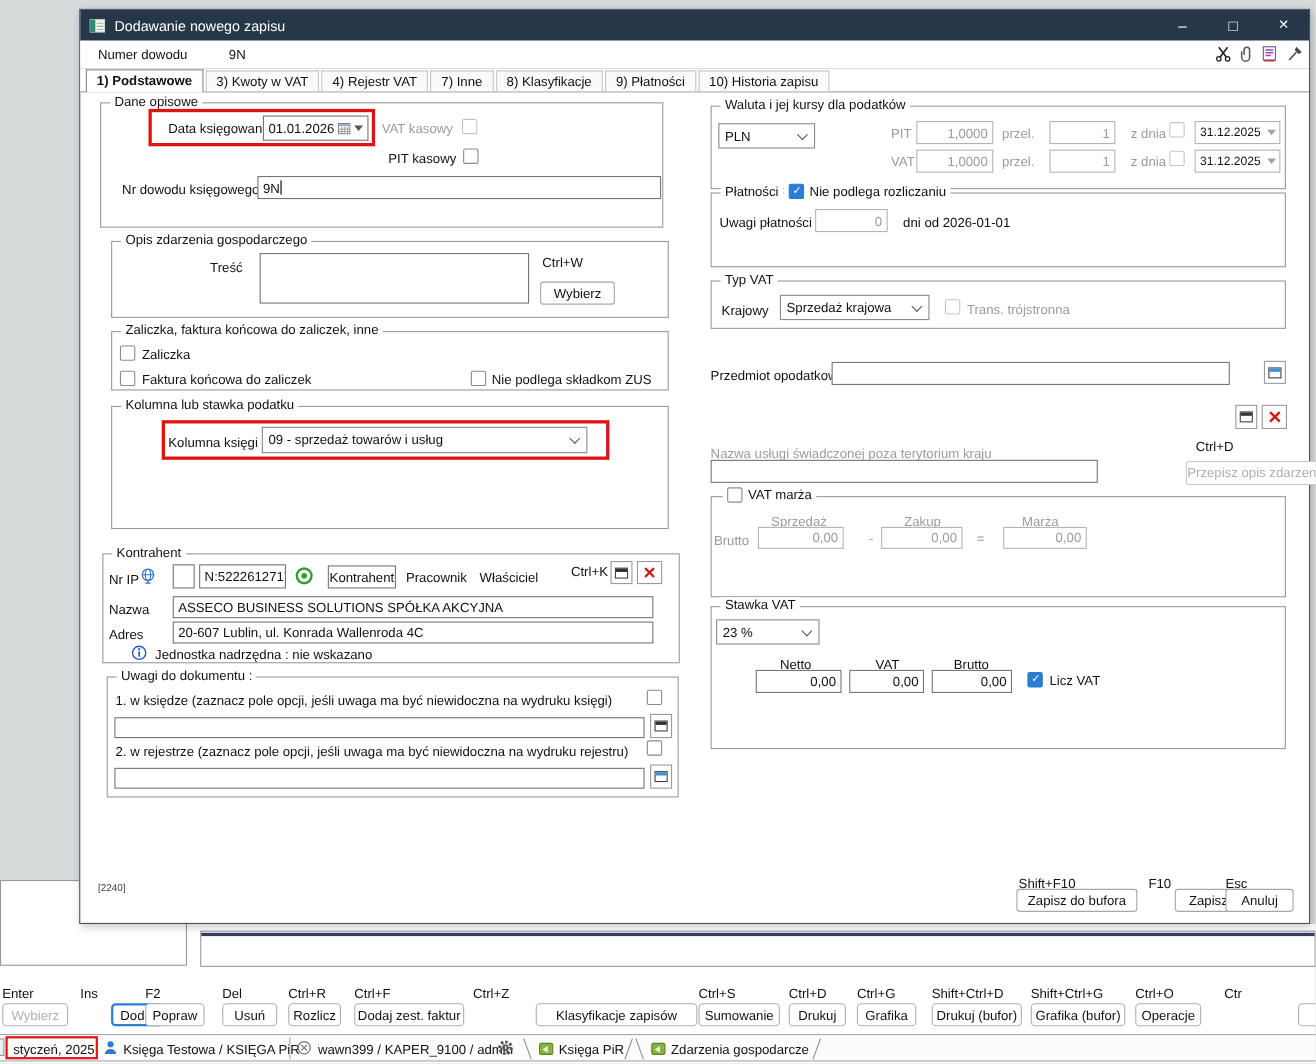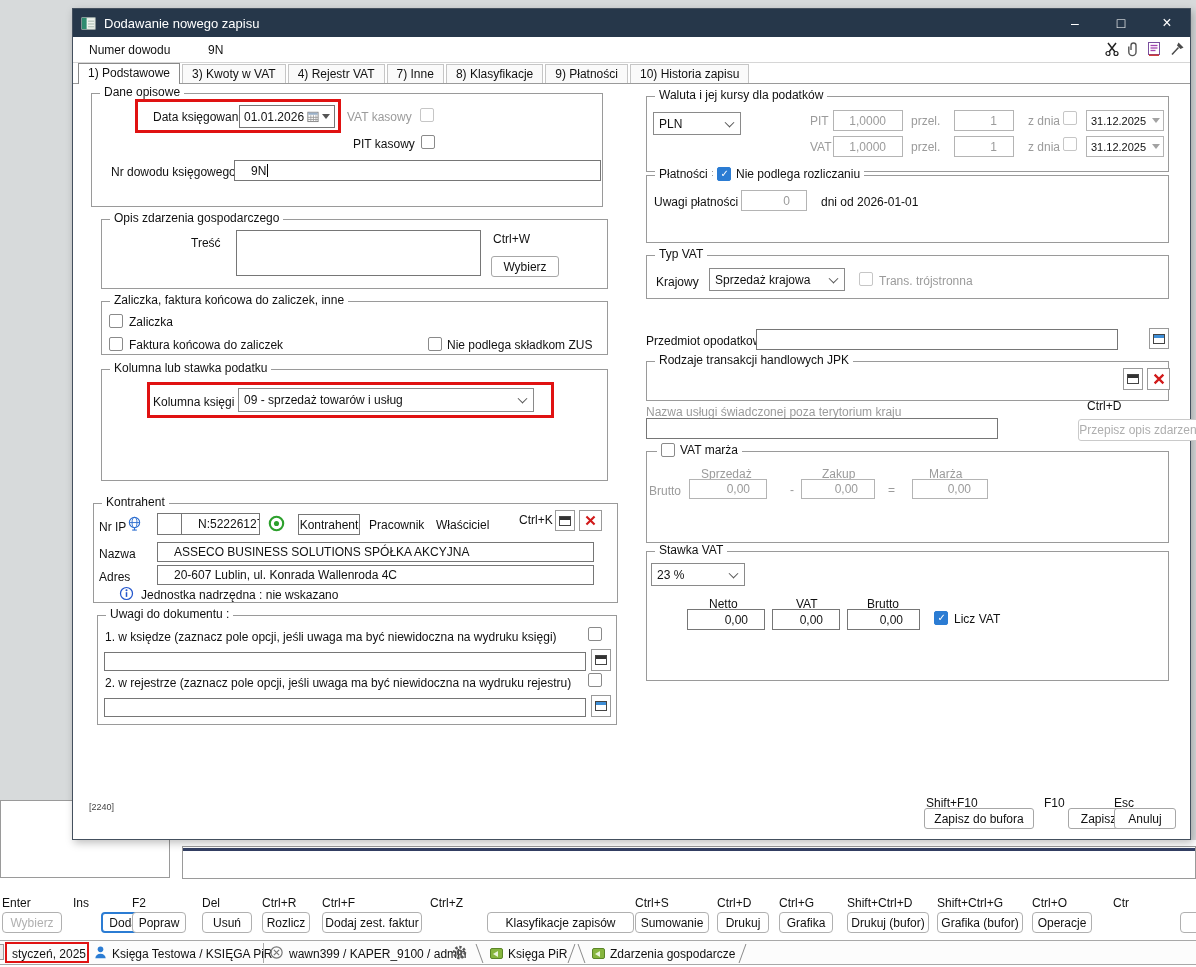--- a/index.html
+++ b/index.html
@@ -13,29 +13,29 @@
 .dialog {position:absolute; left:72px; top:8px; width:1119px; height:832px; background:#fff; border:1px solid #44505e; box-shadow:2px 3px 8px rgba(0,0,0,.25); z-index:5;}
 .titlebar {position:absolute; left:0; top:0; width:100%; height:28px; background:#26374a; color:#fff; display:flex; align-items:center; padding-left:8px; font-size:13px;}
 .t-title {margin-left:8px;}
 .winctl {position:absolute; right:0; top:0; height:28px; display:flex;}
 .wbtn {width:46px; height:28px; display:flex; align-items:center; justify-content:center; color:#fff; font-size:14px;}
 .hdr {position:absolute; left:0; top:28px; width:100%; height:26px; background:#fff; border-bottom:1px solid #d6d6d6;}
 .hico {position:absolute; top:32px; width:18px; height:18px;}
 .hico svg {width:16px; height:16px;}
 .tabsrow {position:absolute; left:0; top:54px; width:100%; height:21px; display:flex; align-items:flex-end; padding-left:5px; border-bottom:1px solid #9a9a9a; background:#fff;}
 .tab {padding:2px 9px 3px; border:1px solid #c6c6c6; border-bottom:none; background:#fafafa; margin-right:2px; white-space:nowrap; height:19px;}
-.tab.active {border-color:#8a8a8a; background:#fff; height:21px; position:relative; z-index:2; margin-bottom:-1px; padding-bottom:4px;}
+.tab.active {border-color:#8a8a8a; background:#fff; height:21px; position:relative; z-index:2; margin-bottom:-1px; padding-bottom:4px;font-weight:bold;}
 
 .grp {position:absolute; border:1px solid #9a9a9a;}
 .gt {position:absolute; top:-9px; background:#fff; padding:0 4px; white-space:nowrap; left:8px;}
 .gt2 {position:absolute; top:-9px; background:#fff; padding:0 4px; white-space:nowrap; display:flex; align-items:center; gap:5px;}
 .lbl {position:absolute; white-space:nowrap;}
 .dim {color:#9b9b9b;}
 .sm {font-size:9px; color:#444;}
-.inp {position:absolute; border:1px solid #767676; background:#fff; display:flex; align-items:center; padding:0 16px; overflow:hidden;}
+.inp {position:absolute; border:1px solid #767676; background:#fff; display:flex; align-items:center; padding:0 4px; overflow:hidden;}
 .inp.num {justify-content:flex-end;}
 .inp.dim2 {color:#9b9b9b; border-color:#b4b4b4;}
 .ta {position:absolute; border:1px solid #767676; background:#fff; padding:2px 4px;}
 .btn {position:absolute; border:1px solid #a7a7a7; border-radius:3px; background:#fff; display:flex; align-items:center; justify-content:center; white-space:nowrap;}
 .btn.dimt {color:#aeaeae; border-color:#cacaca;}
 .cb {position:absolute; width:14px; height:14px; border:1px solid #8a8a8a; border-radius:2px; background:#fff;}
 .cb.dis {border-color:#c6c6c6;}
 .cb.on {background:#2b7cd3; border-color:#2b7cd3;}
 .cb.on::after {content:"✓"; color:#fff; font-size:10px; position:absolute; left:2.5px; top:0px;}
 .cbi {width:14px; height:14px; border:1px solid #8a8a8a; border-radius:2px; background:#fff; display:inline-block; position:relative;}
@@ -164,23 +164,20 @@
     </div>
     <div class="grp" style="left:573px; top:166px; width:523px; height:68px;">
       <span class="gt">Płatności</span>
       <span class="gt2" style="left:66px;">
         <span class="cbi on"></span>
         <span>Nie podlega rozliczaniu</span>
       </span>
     </div>
     <div class="grp" style="left:573px; top:246px; width:523px; height:44px;">
       <span class="gt">Typ VAT</span>
-    </div>
-    <div class="grp" style="left:573px; top:352px; width:523px; height:40px;">
-      <span class="gt">Rodzaje transakcji handlowych JPK</span>
     </div>
     <div class="grp" style="left:573px; top:442px; width:523px; height:92px;">
       <span class="gt2" style="left:10px;">
         <span class="cbi"></span>
         <span>VAT marża</span>
       </span>
     </div>
     <div class="grp" style="left:573px; top:542px; width:523px; height:130px;">
       <span class="gt">Stawka VAT</span>
     </div>

